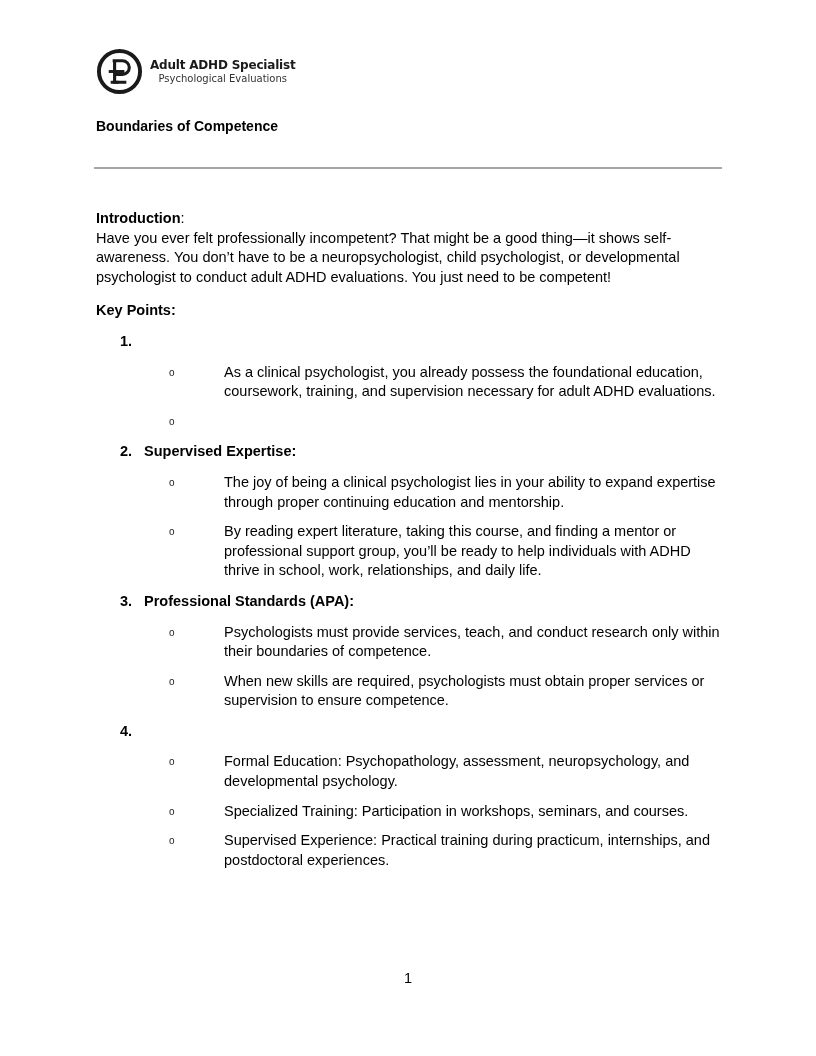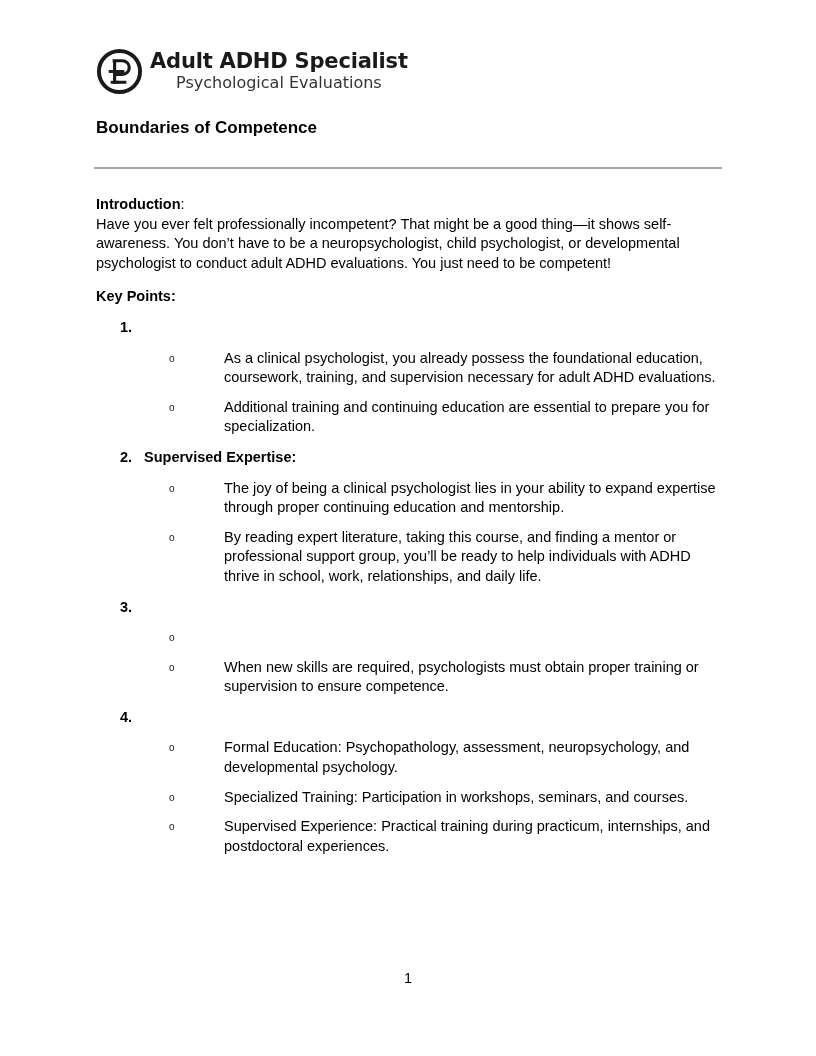--- a/index.html
+++ b/index.html
@@ -24,50 +24,50 @@
     }
     .logo-mark {
       width: 47px;
       height: 47px;
       margin-right: 7px;
     }
     .logo-text { display: flex; flex-direction: column; line-height: 1; }
     .logo-title {
       font-family: "DejaVu Sans", sans-serif;
       font-weight: bold;
-      font-size: 21px;
+      font-size: 12px;
       color: #1a1a1a;
       letter-spacing: -0.2px;
     }
     .logo-sub {
       font-family: "DejaVu Sans", sans-serif;
-      font-size: 16px;
+      font-size: 10px;
       color: #333333;
       margin-top: 3px;
       text-align: center;
     }
     .doc-title {
       position: absolute;
       left: 96px;
       top: 118px;
-      font-size: 17px;
+      font-size: 14px;
       font-weight: bold;
     }
     .hr {
       position: absolute;
       left: 94px;
       top: 167px;
       width: 628px;
       height: 2px;
       background: #a6a6a6;
     }
     .content {
       position: absolute;
       left: 96px;
-      top: 195px;
+      top: 209px;
       width: 630px;
       font-size: 14.5px;
       line-height: 19.6px;
     }
     .intro-head { font-weight: bold; }
     .italic { }
     .para2 { margin-top: 10px; }
     .key-head { font-weight: bold; margin-top: 14px; }
     .section { margin-top: 11px; }
     .sec-head {
@@ -132,21 +132,20 @@
     <div class="sec-head">
       <span class="sec-num">1.</span>
     </div>
     <div class="bullets">
       <div class="bullet">
         <span class="bullet-mark">o</span>
         <span class="bullet-text">As a clinical psychologist, you already possess the foundational education, coursework, training, and supervision necessary for adult ADHD evaluations.</span>
       </div>
       <div class="bullet">
         <span class="bullet-mark">o</span>
-        <span class="bullet-text">Additional training and continuing education are essential to prepare you for specialization.</span>
       </div>
     </div>
   </div>
 
   <div class="section">
     <div class="sec-head">
       <span class="sec-num">2.</span>
       <span>Supervised Expertise:</span>
     </div>
     <div class="bullets">
@@ -157,28 +156,30 @@
       <div class="bullet">
         <span class="bullet-mark">o</span>
         <span class="bullet-text">By reading expert literature, taking this course, and finding a mentor or professional support group, you’ll be ready to help individuals with ADHD thrive in school, work, relationships, and daily life.</span>
       </div>
     </div>
   </div>
 
   <div class="section">
     <div class="sec-head">
       <span class="sec-num">3.</span>
-    </div>
-    <div class="bullets">
-      <div class="bullet">
-        <span class="bullet-mark">o</span>
-      </div>
-      <div class="bullet">
-        <span class="bullet-mark">o</span>
-        <span class="bullet-text">When new skills are required, psychologists must obtain proper training or supervision to ensure competence.</span>
+      <span>Professional Standards (APA):</span>
+    </div>
+    <div class="bullets">
+      <div class="bullet">
+        <span class="bullet-mark">o</span>
+        <span class="bullet-text">Psychologists must provide services, teach, and conduct research only within their boundaries of competence.</span>
+      </div>
+      <div class="bullet">
+        <span class="bullet-mark">o</span>
+        <span class="bullet-text">When new skills are required, psychologists must obtain proper services or supervision to ensure competence.</span>
       </div>
     </div>
   </div>
 
   <div class="section">
     <div class="sec-head">
       <span class="sec-num">4.</span>
     </div>
     <div class="bullets">
       <div class="bullet">

